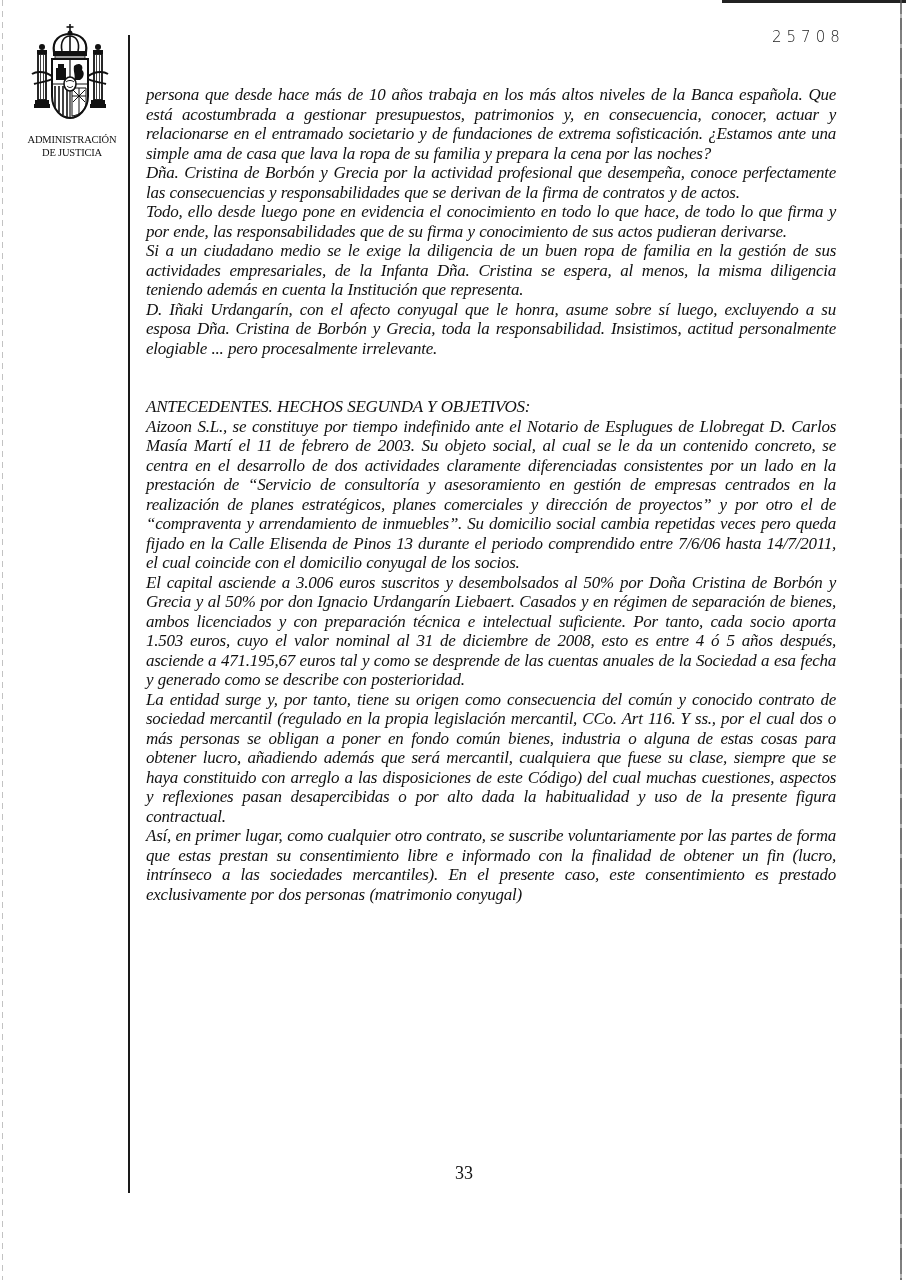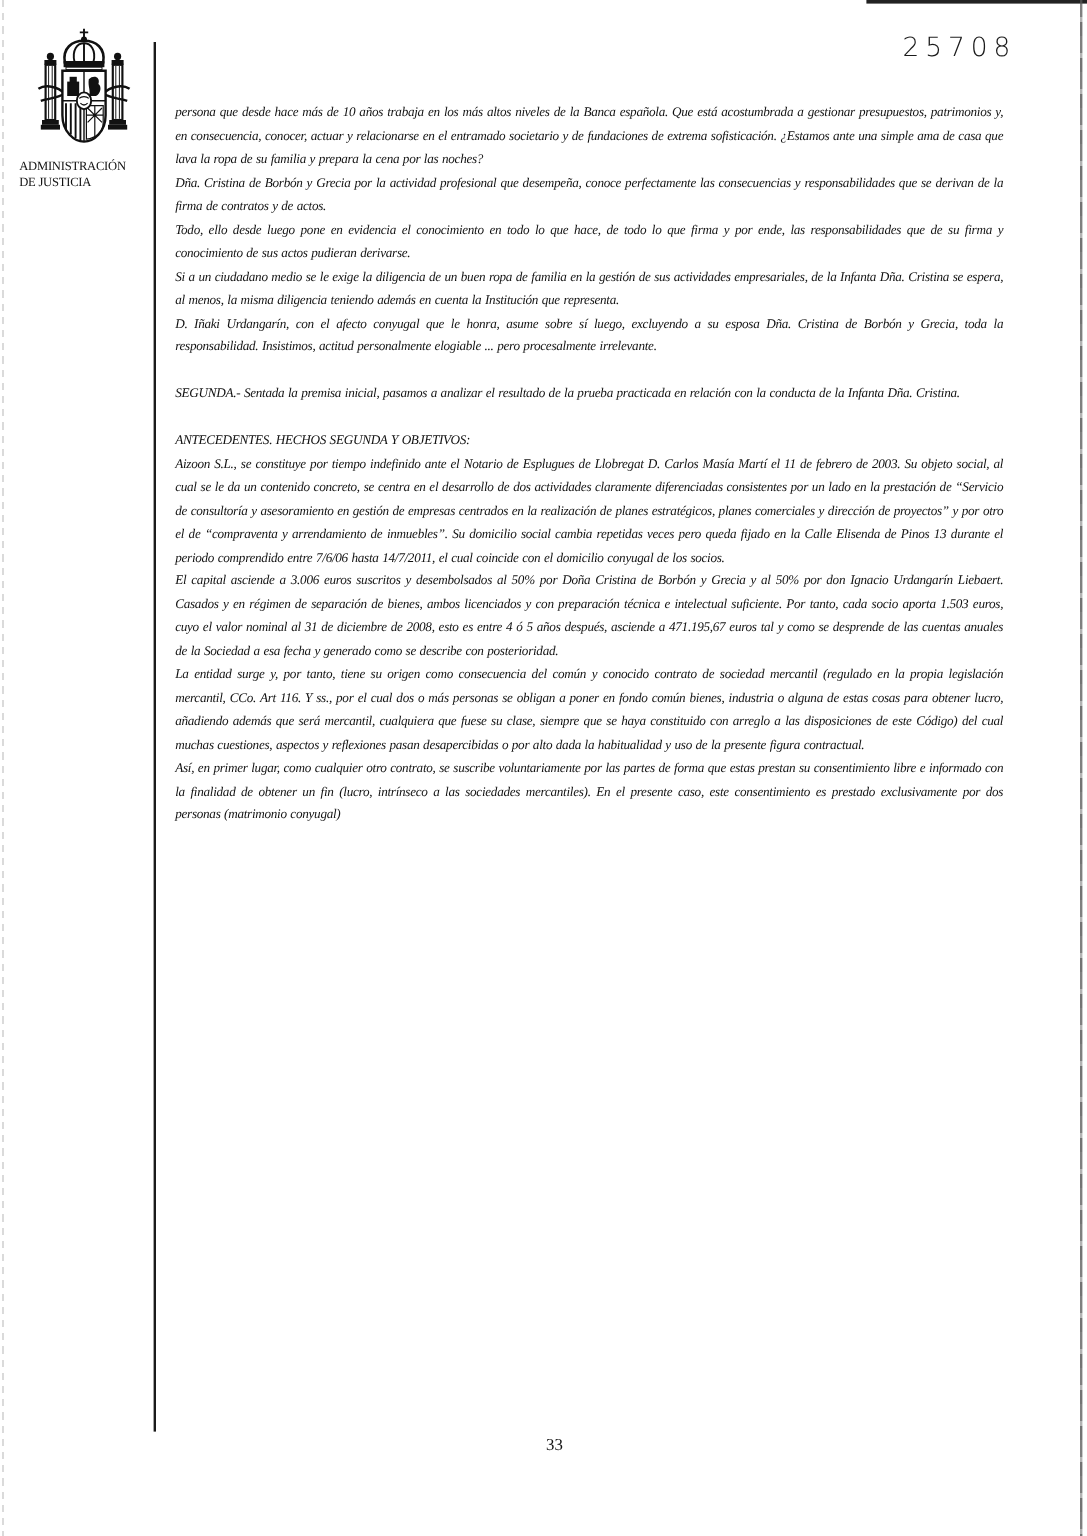--- a/index.html
+++ b/index.html
@@ -36,77 +36,78 @@
     .scan-edge-top {
       position: absolute;
       left: 722px;
       top: 0;
       width: 184px;
       height: 3px;
       background: #222;
     }
     .doc-number {
       position: absolute;
-      left: 752px;
+      left: 772px;
       top: 28px;
       font-family: "DejaVu Sans", sans-serif;
-      font-size: 22px;
+      font-size: 15px;
       letter-spacing: 5px;
       font-weight: 300;
       color: #1a1a1a;
     }
     .emblem {
       position: absolute;
       left: 24px;
       top: 22px;
       width: 92px;
       height: 104px;
     }
     .emblem-caption {
       position: absolute;
       left: 16px;
       top: 133px;
       width: 112px;
+      text-align: center;
       font-family: "Liberation Serif", serif;
       font-size: 10.5px;
       line-height: 13px;
       letter-spacing: -0.2px;
     }
     .divider {
       position: absolute;
       left: 128px;
       top: 35px;
       width: 1.5px;
       height: 1158px;
       background: #1a1a1a;
     }
     .body-text {
       position: absolute;
       left: 146px;
       top: 85px;
       width: 690px;
       font-style: italic;
-      font-size: 11px;
+      font-size: 17px;
       line-height: 19.5px;
       text-align: justify;
       letter-spacing: -0.25px;
       word-spacing: 0.5px;
     }
     .body-text p {
       margin: 0;
     }
     .body-text p.indent-space { text-indent: 4px; }
     .body-text .gap {
       height: 19.5px;
     }
     .page-number {
       position: absolute;
       left: 455px;
-      top: 1197px;
-      font-size: 14px;
+      top: 1163px;
+      font-size: 18px;
       text-align: center;
     }
   </style>
 </head>
 <body>
 
 <div class="scan-edge-left"></div>
 <div class="scan-edge-top"></div>
 <div class="scan-edge-right"></div>
 
@@ -171,21 +172,20 @@
 
 <div class="divider"></div>
 
 <div class="body-text">
   <p>persona que desde hace más de 10 años trabaja en los más altos niveles de la Banca española. Que está acostumbrada a gestionar presupuestos, patrimonios y, en consecuencia, conocer, actuar y relacionarse en el entramado societario y de fundaciones de extrema sofisticación. ¿Estamos ante una simple ama de casa que lava la ropa de su familia y prepara la cena por las noches?</p>
   <p>Dña. Cristina de Borbón y Grecia por la actividad profesional que desempeña, conoce perfectamente las consecuencias y responsabilidades que se derivan de la firma de contratos y de actos.</p>
   <p>Todo, ello desde luego pone en evidencia el conocimiento en todo lo que hace, de todo lo que firma y por ende, las responsabilidades que de su firma y conocimiento de sus actos pudieran derivarse.</p>
   <p>Si a un ciudadano medio se le exige la diligencia de un buen ropa de familia en la gestión de sus actividades empresariales, de la Infanta Dña. Cristina se espera, al menos, la misma diligencia teniendo además en cuenta la Institución que representa.</p>
   <p>D. Iñaki Urdangarín, con el afecto conyugal que le honra, asume sobre sí luego, excluyendo a su esposa Dña. Cristina de Borbón y Grecia, toda la responsabilidad. Insistimos, actitud personalmente elogiable ... pero procesalmente irrelevante.</p>
   <div class="gap"></div>
-  <p>SEGUNDA.- Sentada la premisa inicial, pasamos a analizar el resultado de la prueba practicada en relación con la conducta de la Infanta Dña. Cristina.</p>
   <div class="gap"></div>
   <p>ANTECEDENTES. HECHOS SEGUNDA Y OBJETIVOS:</p>
   <p>Aizoon S.L., se constituye por tiempo indefinido ante el Notario de Esplugues de Llobregat D. Carlos Masía Martí el 11 de febrero de 2003. Su objeto social, al cual se le da un contenido concreto, se  centra en el desarrollo de dos actividades claramente diferenciadas consistentes por un lado  en la prestación de “Servicio de consultoría y asesoramiento en gestión de empresas centrados en la realización de planes estratégicos, planes comerciales y dirección de proyectos” y por otro el de “compraventa y arrendamiento de inmuebles”. Su domicilio social cambia repetidas veces pero queda fijado en la Calle Elisenda de Pinos 13 durante el periodo comprendido entre 7/6/06 hasta 14/7/2011, el cual coincide con el domicilio conyugal de los socios.</p>
   <p>El capital asciende a 3.006 euros suscritos y desembolsados al 50% por Doña Cristina de Borbón y Grecia y al 50% por don Ignacio Urdangarín Liebaert. Casados y en régimen de separación de bienes, ambos licenciados y con preparación técnica e intelectual suficiente. Por tanto, cada socio aporta 1.503 euros, cuyo el valor nominal al 31 de diciembre de 2008, esto es entre 4 ó 5 años después, asciende a 471.195,67 euros tal y como se desprende de las cuentas anuales de la Sociedad a esa fecha y generado como se describe con posterioridad.</p>
   <p>La entidad surge y, por tanto, tiene su origen como consecuencia del común y conocido contrato de sociedad mercantil (regulado en la propia legislación mercantil, CCo. Art 116. Y ss., por el cual dos o más personas se obligan a poner en fondo común bienes, industria o alguna de estas cosas para obtener lucro, añadiendo además que será mercantil, cualquiera que fuese su clase, siempre que se haya constituido con arreglo a las disposiciones de este Código) del cual muchas cuestiones, aspectos y reflexiones pasan desapercibidas o por alto dada la habitualidad y uso de la presente figura contractual.</p>
   <p>Así, en primer lugar, como cualquier otro contrato, se suscribe voluntariamente por las partes de forma que estas prestan su consentimiento libre e informado con la finalidad de obtener un fin (lucro, intrínseco a las sociedades mercantiles). En el presente caso, este consentimiento es prestado exclusivamente por dos personas (matrimonio conyugal)</p>
 </div>
 
 <div class="page-number">33</div>
 

